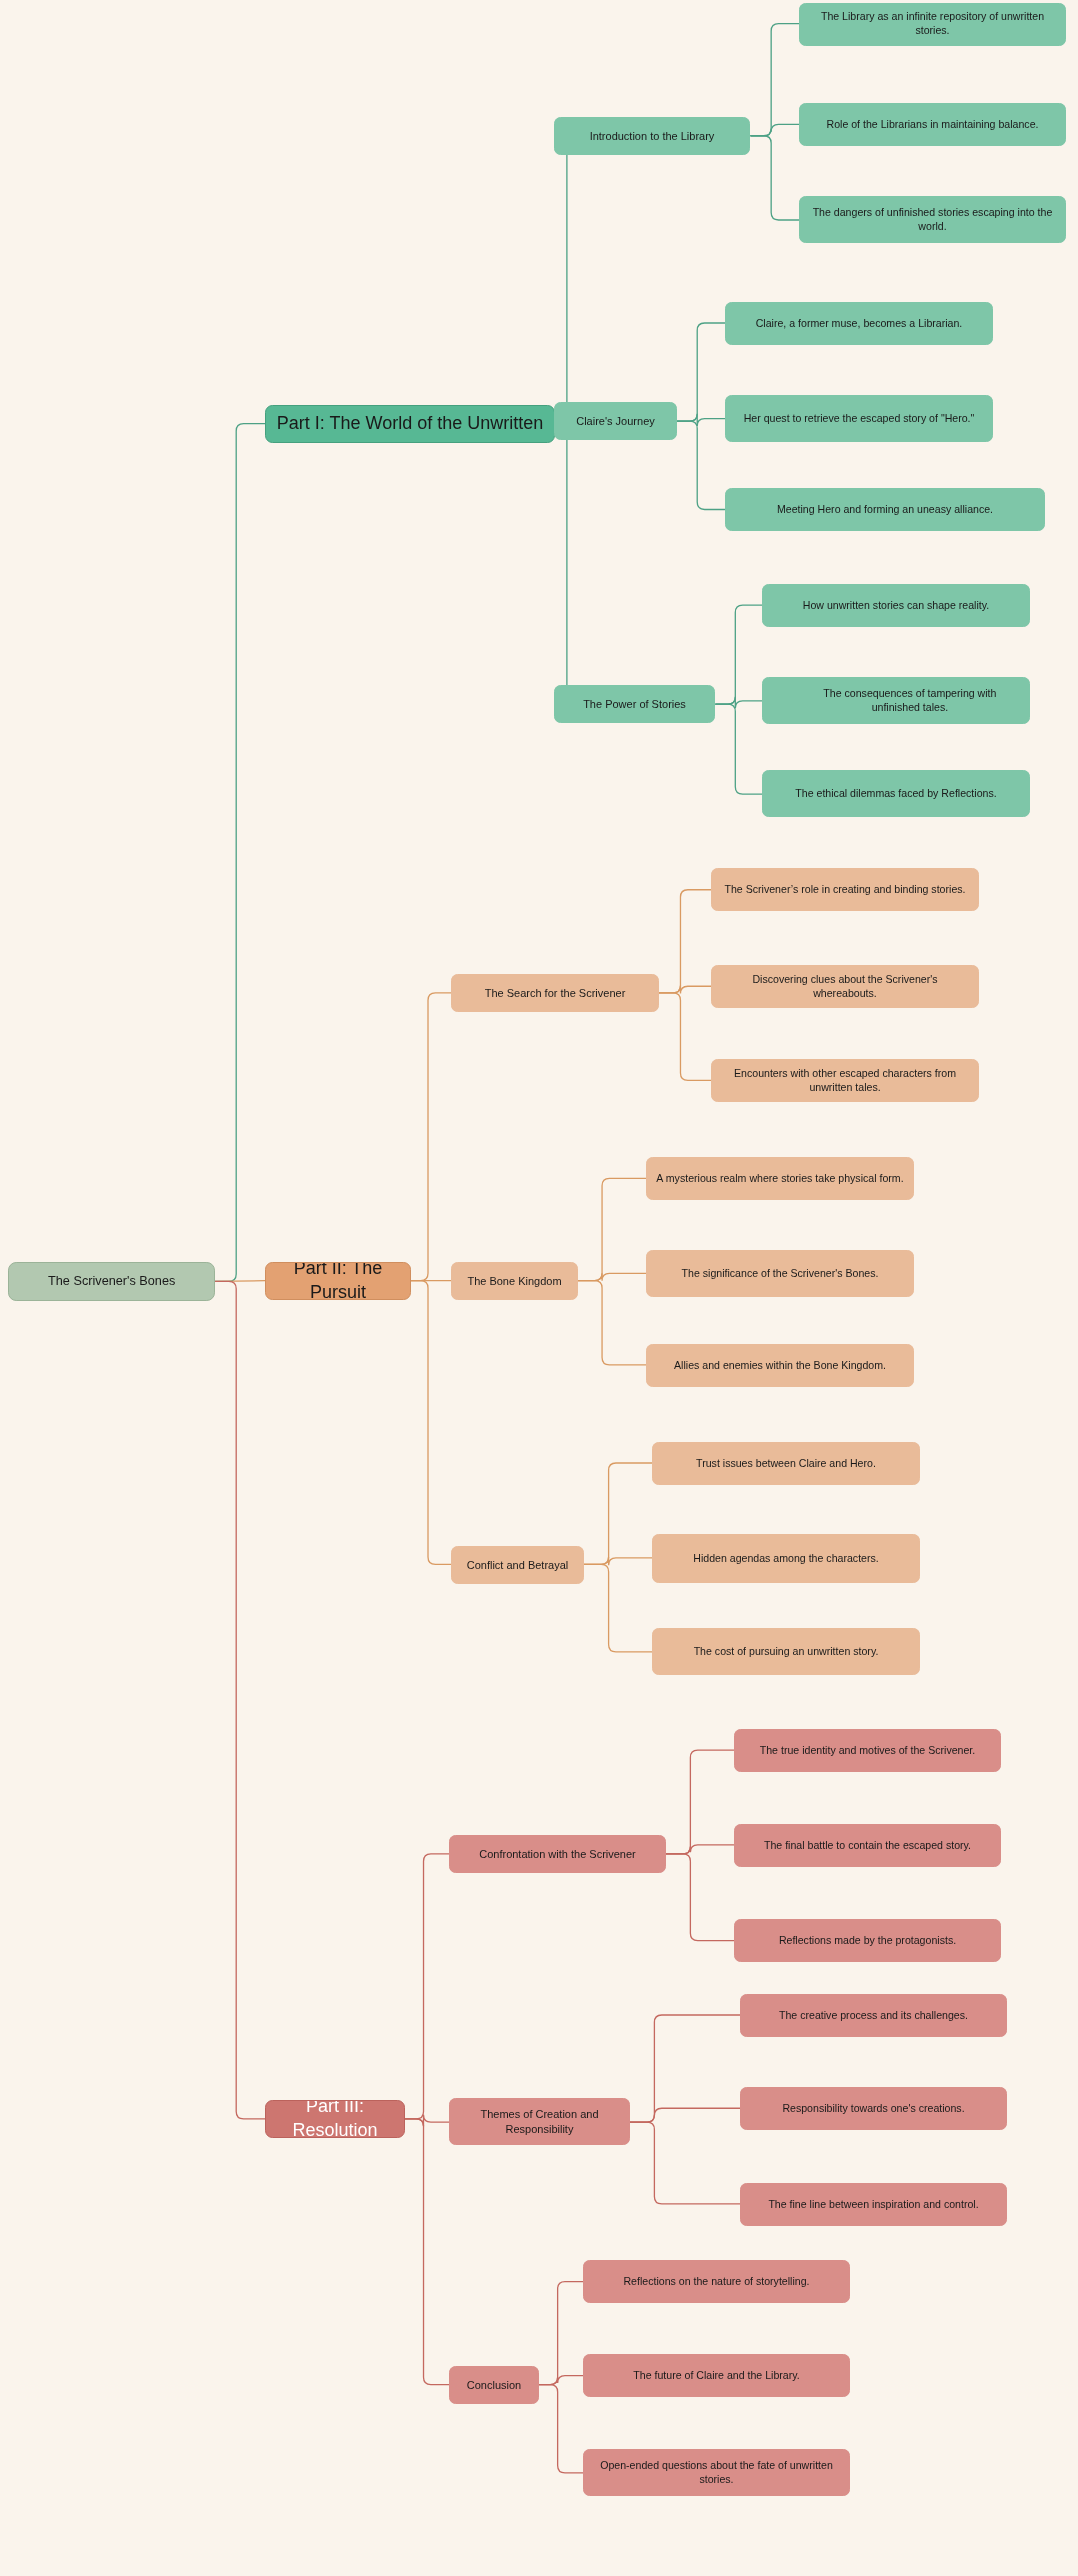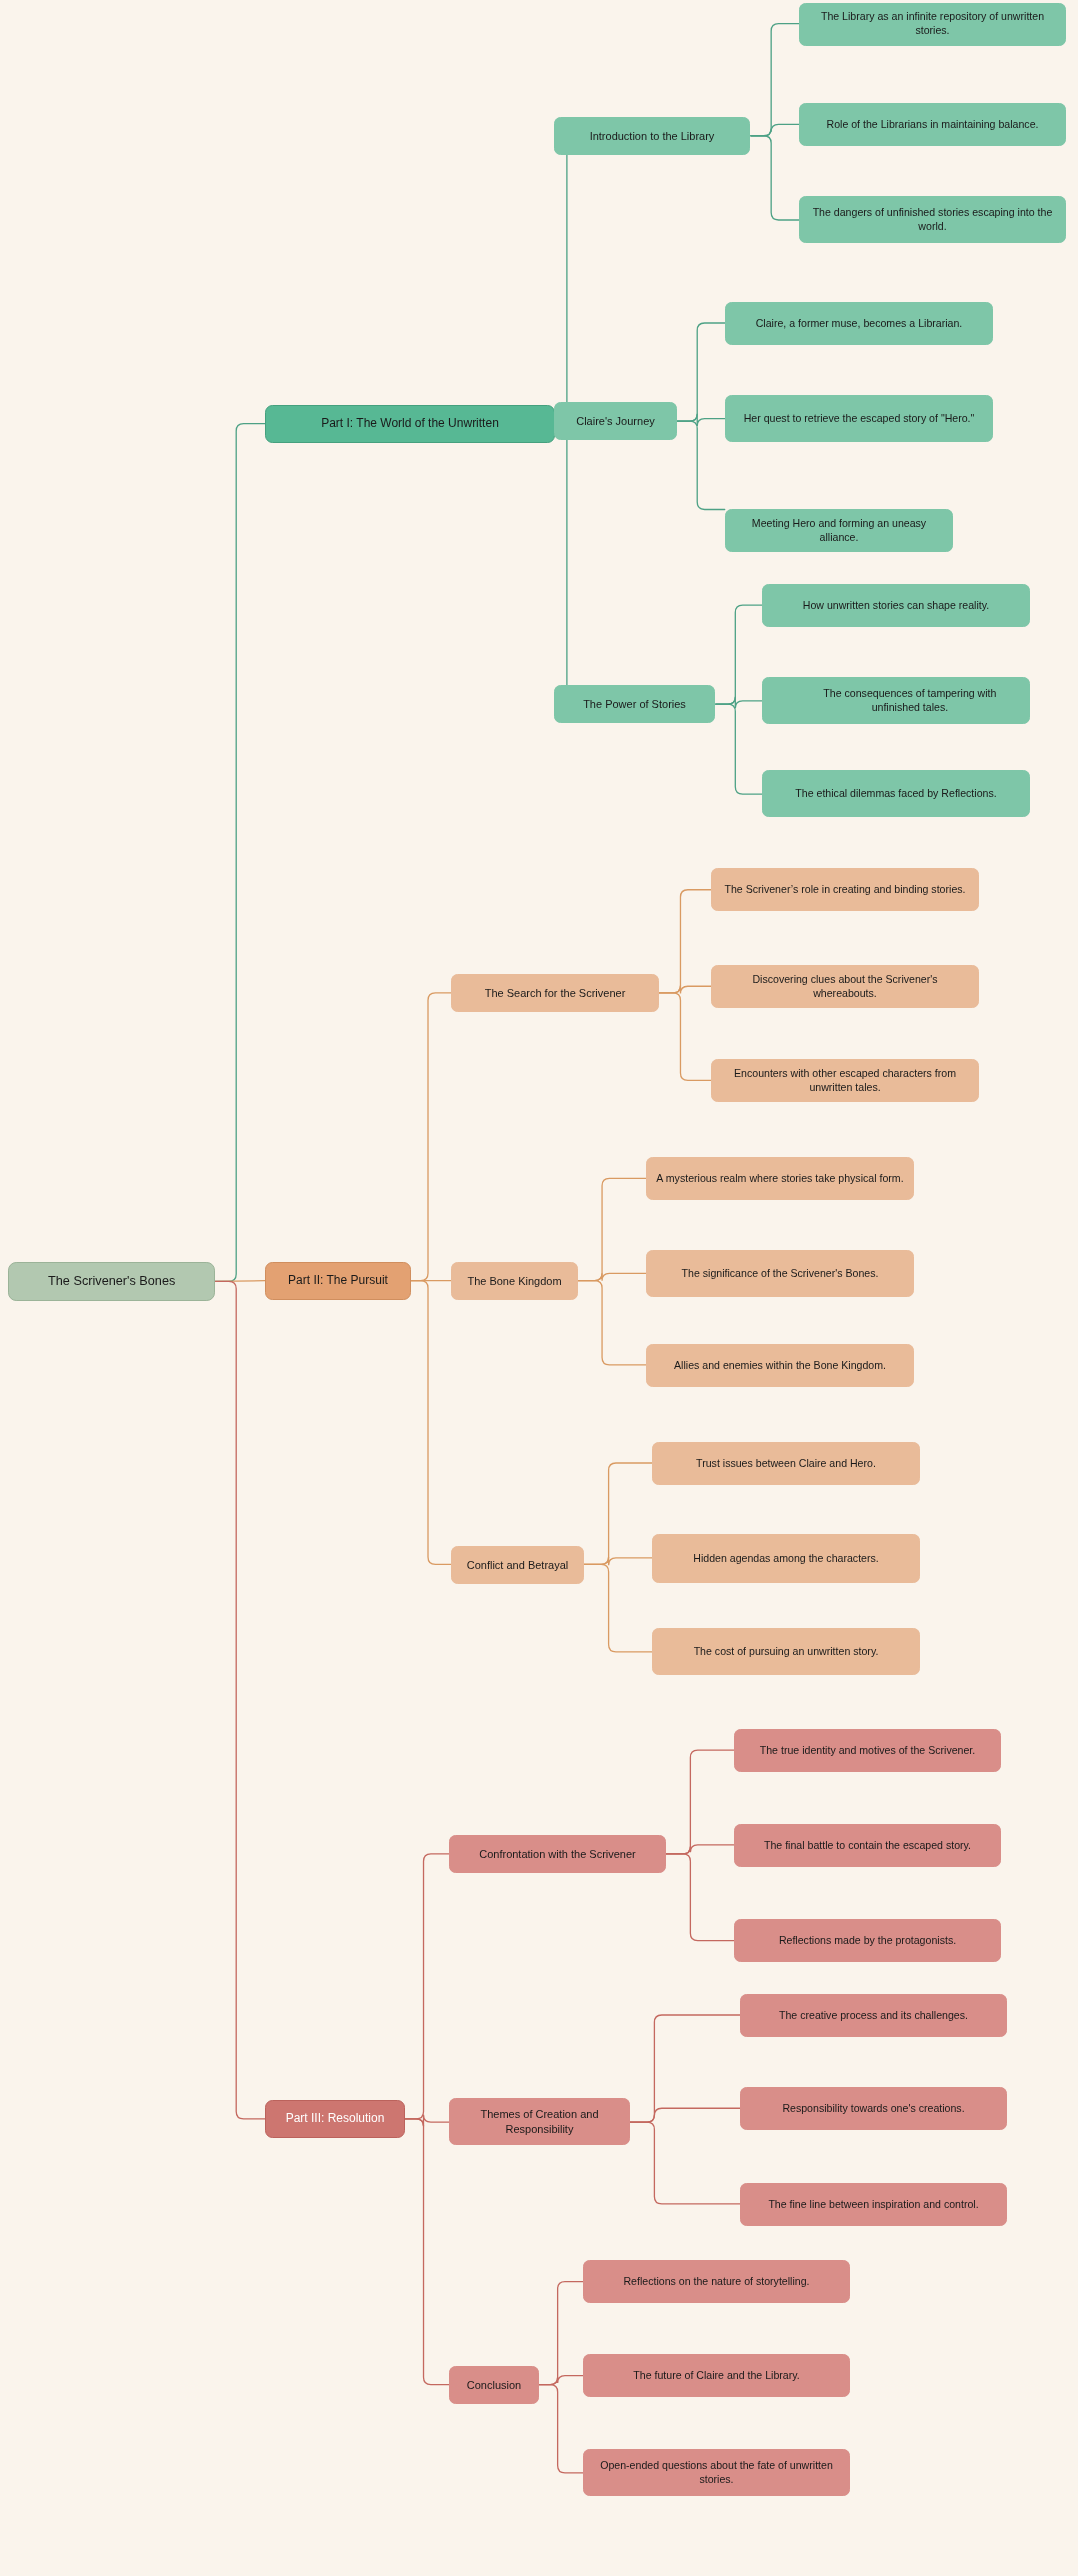--- a/index.html
+++ b/index.html
@@ -41,21 +41,21 @@
     color: #1a1a1a;
     overflow: hidden;
   }
   .node.root {
     background: #b2c8b0;
     border: 0.8px solid #9bb398;
     font-size: 12.7px;
     border-radius: 8.2px;
   }
   .node.l1 {
-    font-size: 12px;
+    font-size: 18px;
     border-radius: 7.4px;
   }
   .node.l1.green  { background: #57b894; border: 0.8px solid #45a07e; }
   .node.l1.orange { background: #e3a172; border: 0.8px solid #d08e5e; }
   .node.l1.red    { background: #cd7670; border: 0.8px solid #bb625c; color: #ffffff; }
   .node.l2 {
     font-size: 11px;
     border-radius: 6.5px;
   }
   .node.l2.green  { background: #7ec6a8; border: 0.8px solid #7ec6a8; }
@@ -133,21 +133,21 @@
       </div>
       <div class="node l2 green" style="left: 554px; top: 402px; width: 123px; height: 38px;">
         <span>Claire's Journey</span>
       </div>
       <div class="node l3 green" style="left: 725px; top: 302px; width: 268px; height: 43px;">
         <span>Claire, a former muse, becomes a Librarian.</span>
       </div>
       <div class="node l3 green" style="left: 725px; top: 395px; width: 268px; height: 47px;">
         <span>Her quest to retrieve the escaped story of "Hero."</span>
       </div>
-      <div class="node l3 green" style="left: 725px; top: 488px; width: 228px; height: 43px; margin-top: 21px;">
+      <div class="node l3 green" style="left: 725px; top: 488px; width: 320px; height: 43px;">
         <span>Meeting Hero and forming an uneasy alliance.</span>
       </div>
       <div class="node l2 green" style="left: 554px; top: 685px; width: 161px; height: 38px;">
         <span>The Power of Stories</span>
       </div>
       <div class="node l3 green" style="left: 762px; top: 584px; width: 268px; height: 43px;">
         <span>How unwritten stories can shape reality.</span>
       </div>
       <div class="node l3 green" style="left: 762px; top: 677px; width: 268px; height: 47px; padding-left: 36px;">
         <span>The consequences of tampering with unfinished tales.</span>

